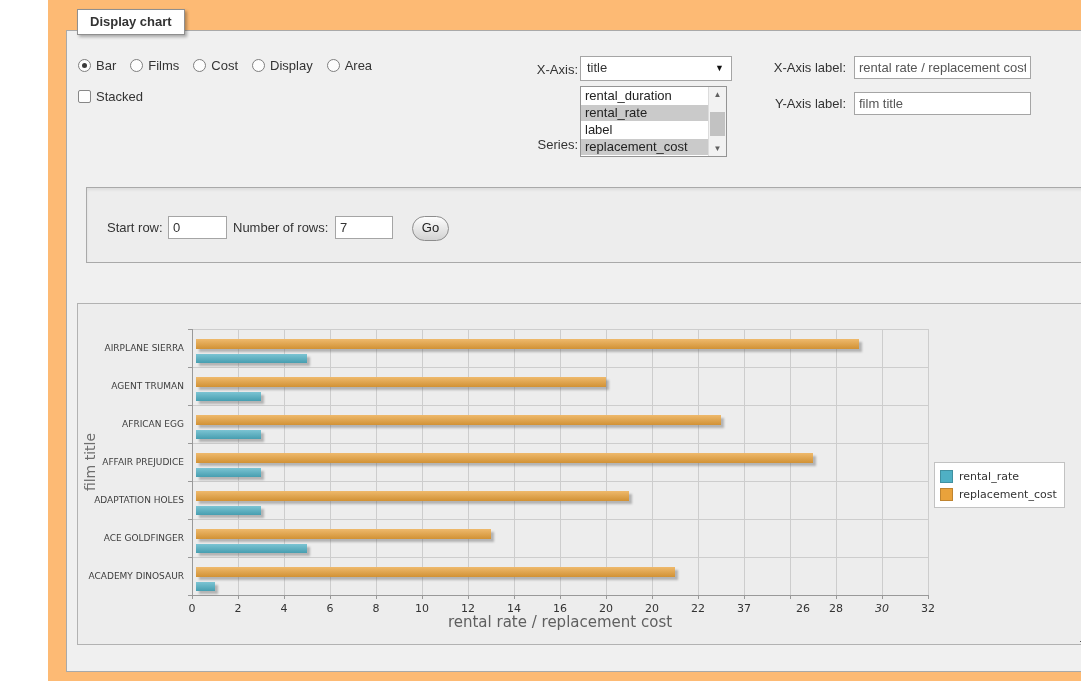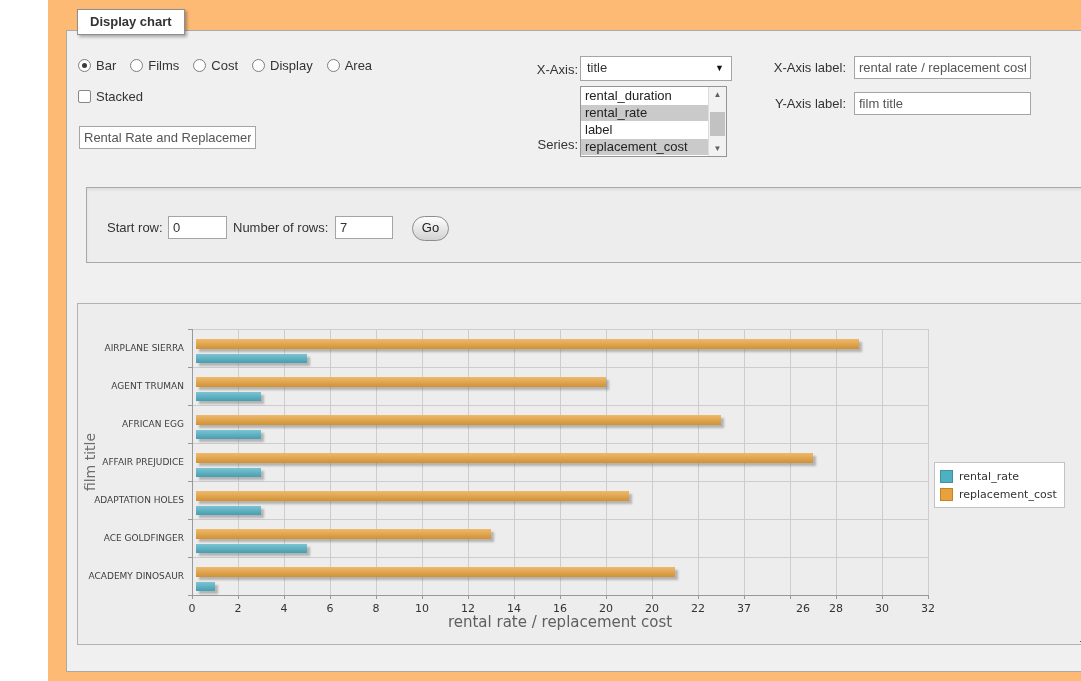--- a/index.html
+++ b/index.html
@@ -112,21 +112,20 @@
           <span class="radio"></span>
           <span>Area</span>
         </label>
       </div>
 
     <label class="stacked-row">
       <span class="checkbox"></span>
       <span class="lbl">Stacked</span>
     </label>
 
-    <input class="txt-input" style="left: 12px; top: 95px; width: 177px; height: 23px;" value="Rental Rate and Replacemer">
 
     <div class="form-label" style="left:422px; top:31px; width:89px;">X-Axis:</div>
     <div class="select">
       <span>title</span>
       <span class="select-arrow">▼</span>
     </div>
 
     <div class="form-label" style="left:422px; top:106px; width:89px;">Series:</div>
     <div class="listbox">
       <div>
@@ -207,21 +206,21 @@
           <div class="tick-label" style="left: 440px;">20</div>
           <div class="xtick" style="left: 506px;"></div>
           <div class="tick-label" style="left: 486px;">22</div>
           <div class="xtick" style="left: 552px;"></div>
           <div class="tick-label" style="left: 532px;">37</div>
           <div class="xtick" style="left: 598px;"></div>
           <div class="tick-label" style="left: 578px; text-align: right;">26</div>
           <div class="xtick" style="left: 644px;"></div>
           <div class="tick-label" style="left: 624px;">28</div>
           <div class="xtick" style="left: 690px;"></div>
-          <div class="tick-label" style="left: 670px;">30</div>
+          <div class="tick-label" style="left: 670px; font-style: italic;">30</div>
           <div class="xtick" style="left: 736px;"></div>
           <div class="tick-label" style="left: 716px;">32</div>
           <div class="ytick" style="top: 0px;"></div>
           <div class="ytick" style="top: 38px;"></div>
           <div class="ytick" style="top: 76px;"></div>
           <div class="ytick" style="top: 114px;"></div>
           <div class="ytick" style="top: 152px;"></div>
           <div class="ytick" style="top: 190px;"></div>
           <div class="ytick" style="top: 228px;"></div>
           <div class="ytick" style="top: 266px;"></div>

